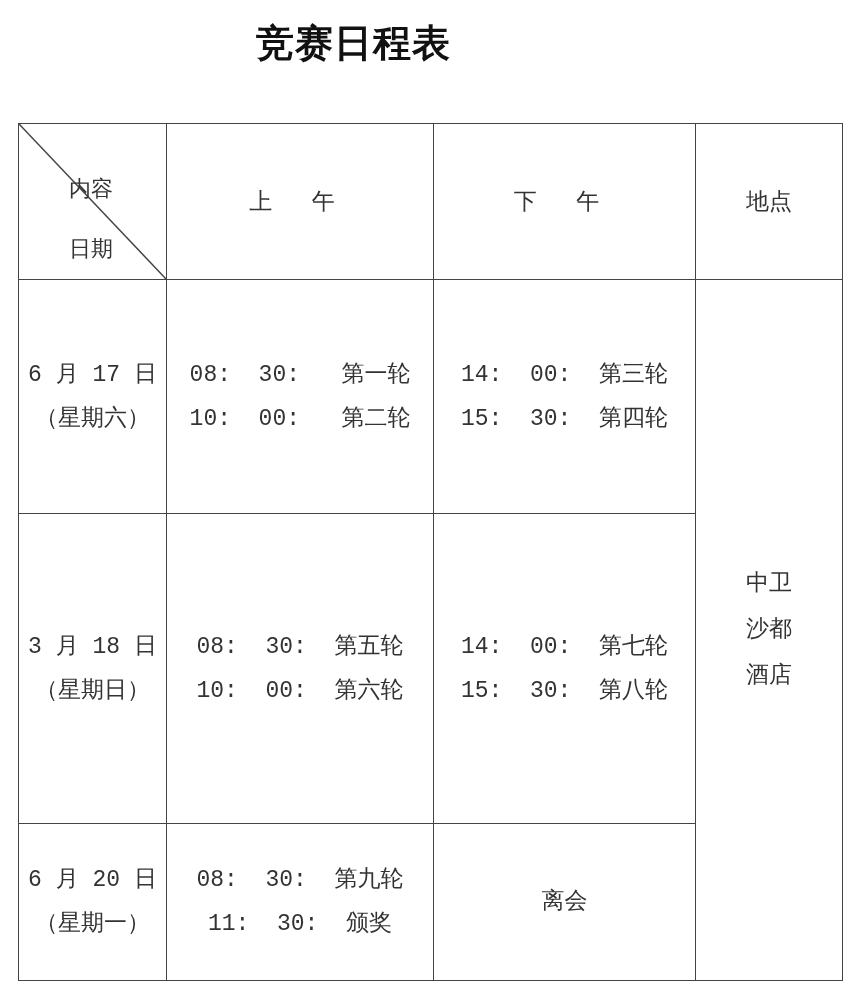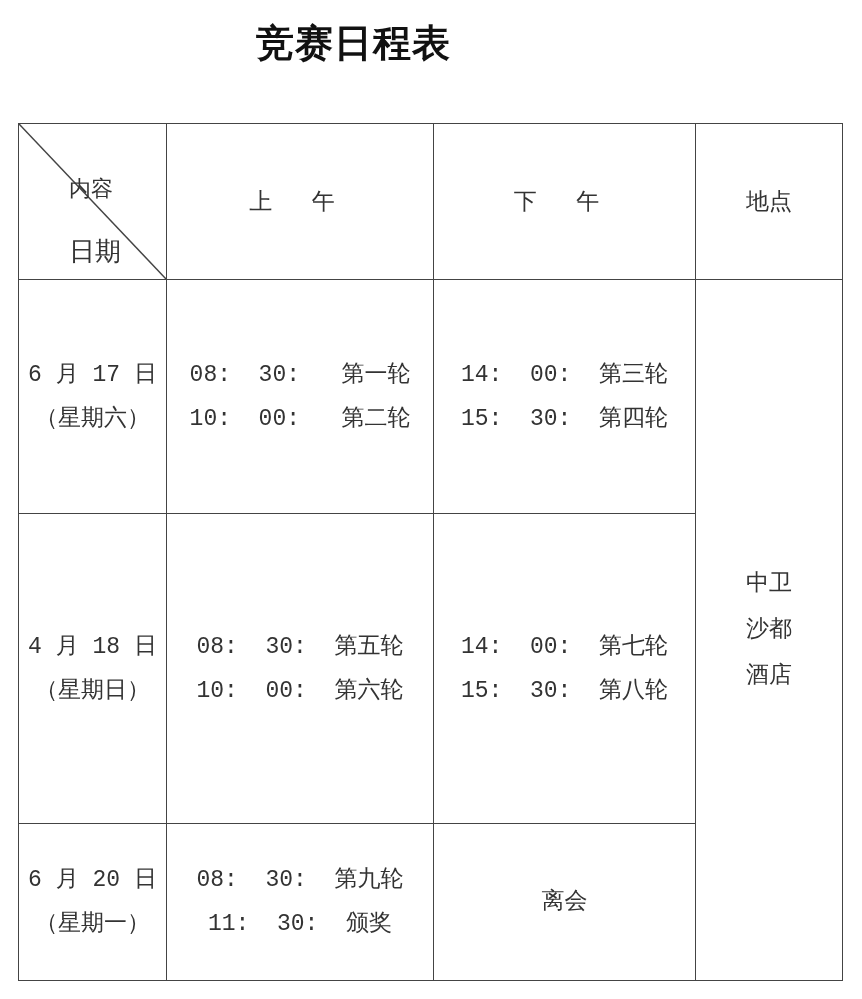--- a/index.html
+++ b/index.html
@@ -3,21 +3,21 @@
 <meta charset="utf-8">
 <style>
   html, body { margin: 0; padding: 0; background: #ffffff; }
   body { width: 862px; height: 999px; position: relative; font-family: "DejaVu Sans", sans-serif; color: #222; overflow: hidden; }
   .title { position: absolute; left: 0; top: 18px; width: 707px; text-align: center; font-family: "DejaVu Serif", serif; font-weight: bold; font-size: 38px; color: #111; letter-spacing: 1px; }
   table.schedule { position: absolute; left: 18px; top: 123px; border-collapse: collapse; table-layout: fixed; }
   table.schedule td { border: 1.5px solid #444; text-align: center; vertical-align: middle; font-size: 23px; color: #333; padding: 0; }
   .diag { position: relative; }
   .diag svg { position: absolute; left: 0; top: 0; }
   .diag .content-lbl { position: absolute; left: 50px; top: 22px; font-size: 22px; margin-top: 28px; }
-  .diag .date-lbl { position: absolute; left: 50px; top: 110px; font-size: 26px; }
+  .diag .date-lbl { position: absolute; left: 50px; top: 110px; font-size: 22px; }
   .line { line-height: 44px; white-space: pre; font-family: Liberation Mono, monospace; }
   .venue .line { line-height: 46px; }
   .spaced { letter-spacing: 16px; }
 </style>
 </head>
 <body>
 
 <div class="title">竞赛日程表</div>
 
 <table class="schedule">
@@ -56,21 +56,21 @@
     </td>
     <td rowspan="3" class="venue">
       <div class="line">中卫</div>
       <div class="line">沙都</div>
       <div class="line">酒店</div>
     </td>
   </tr>
 
   <tr style="height:310px">
     <td>
-      <div class="line">4 月 18 日</div>
+      <div class="line">3 月 18 日</div>
       <div class="line">（星期日）</div>
     </td>
     <td>
       <div class="line">08:  30:  第五轮</div>
       <div class="line">10:  00:  第六轮</div>
     </td>
     <td>
       <div class="line">14:  00:  第七轮</div>
       <div class="line">15:  30:  第八轮</div>
     </td>

